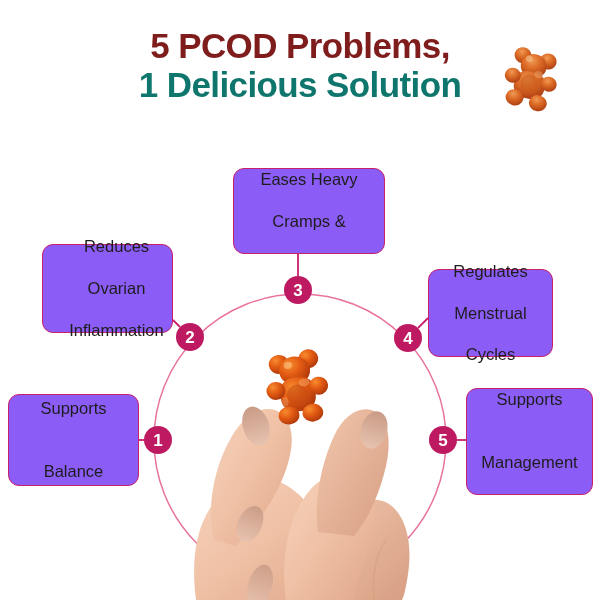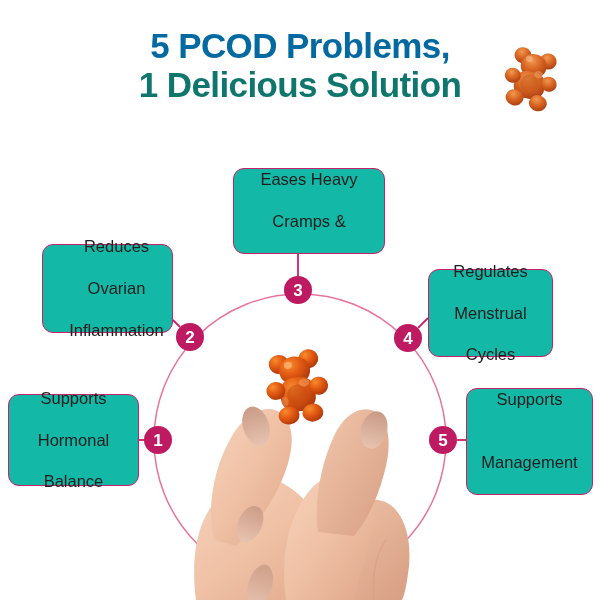--- a/index.html
+++ b/index.html
@@ -17,37 +17,37 @@
     position:absolute;left:0;top:26px;width:600px;
     text-align:center;
     line-height:1.12;
     letter-spacing:-0.6px;
   }
   .title-line{
     font-size:35px;
     font-weight:bold;
     white-space:nowrap;
   }
-  .title-line.l1{color:#0369a1;}
+  .title-line.l1{color:#7f1d1d;}
   .title-line.l2{color:#0f766e;}
 
   
   .title-gummy{
     position:absolute;left:503px;top:42px;
     width:58px;height:70px;
   }
 
   
   #ring{position:absolute;left:0;top:0;width:600px;height:600px;}
 
   
   .callout{
     position:absolute;
     box-sizing:border-box;
-    background:#14b8a6;
+    background:#8b5cf6;
     border:1.8px solid #C9206B;
     border-radius:11px;
     color:#1d1d1d;
     font-size:16.5px;
     line-height:1.27;
     text-align:center;
     display:flex;
     align-items:center;
     justify-content:center;
     padding:7px 9px;
@@ -187,21 +187,21 @@
       <ellipse cx="-3" cy="4" rx="10.5" ry="10" fill="#C04A12" opacity=".5"></ellipse>
       <ellipse cx="-9" cy="-26" rx="4" ry="3.6" fill="#FBC489" opacity=".6"></ellipse>
       <ellipse cx="5" cy="-7" rx="5.5" ry="4" fill="#F8B071" opacity=".45"></ellipse>
       <ellipse cx="-16" cy="10" rx="3.2" ry="5" fill="#FAB87C" opacity=".35"></ellipse>
     </g>
   </svg>
 
   <div class="callout c1">
     <span>
       <span>Supports</span><br>
-      <span>Hormonal</span><br>
+      <br>
       <span>Balance</span>
     </span>
   </div>
 
   <div class="callout c2">
     <span>
       <span>Reduces</span><br>
       <span>Ovarian</span><br>
       <span>Inflammation</span>
     </span>

